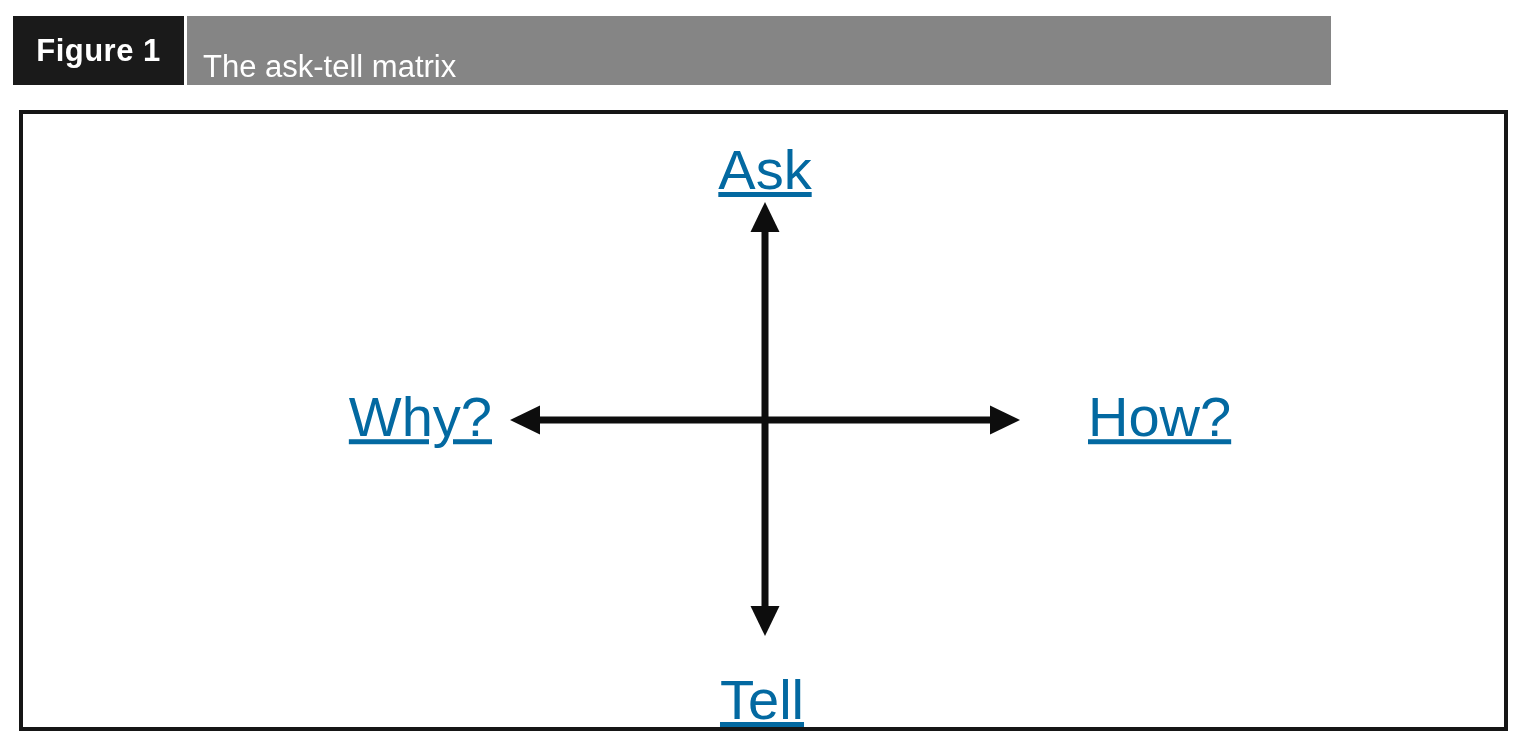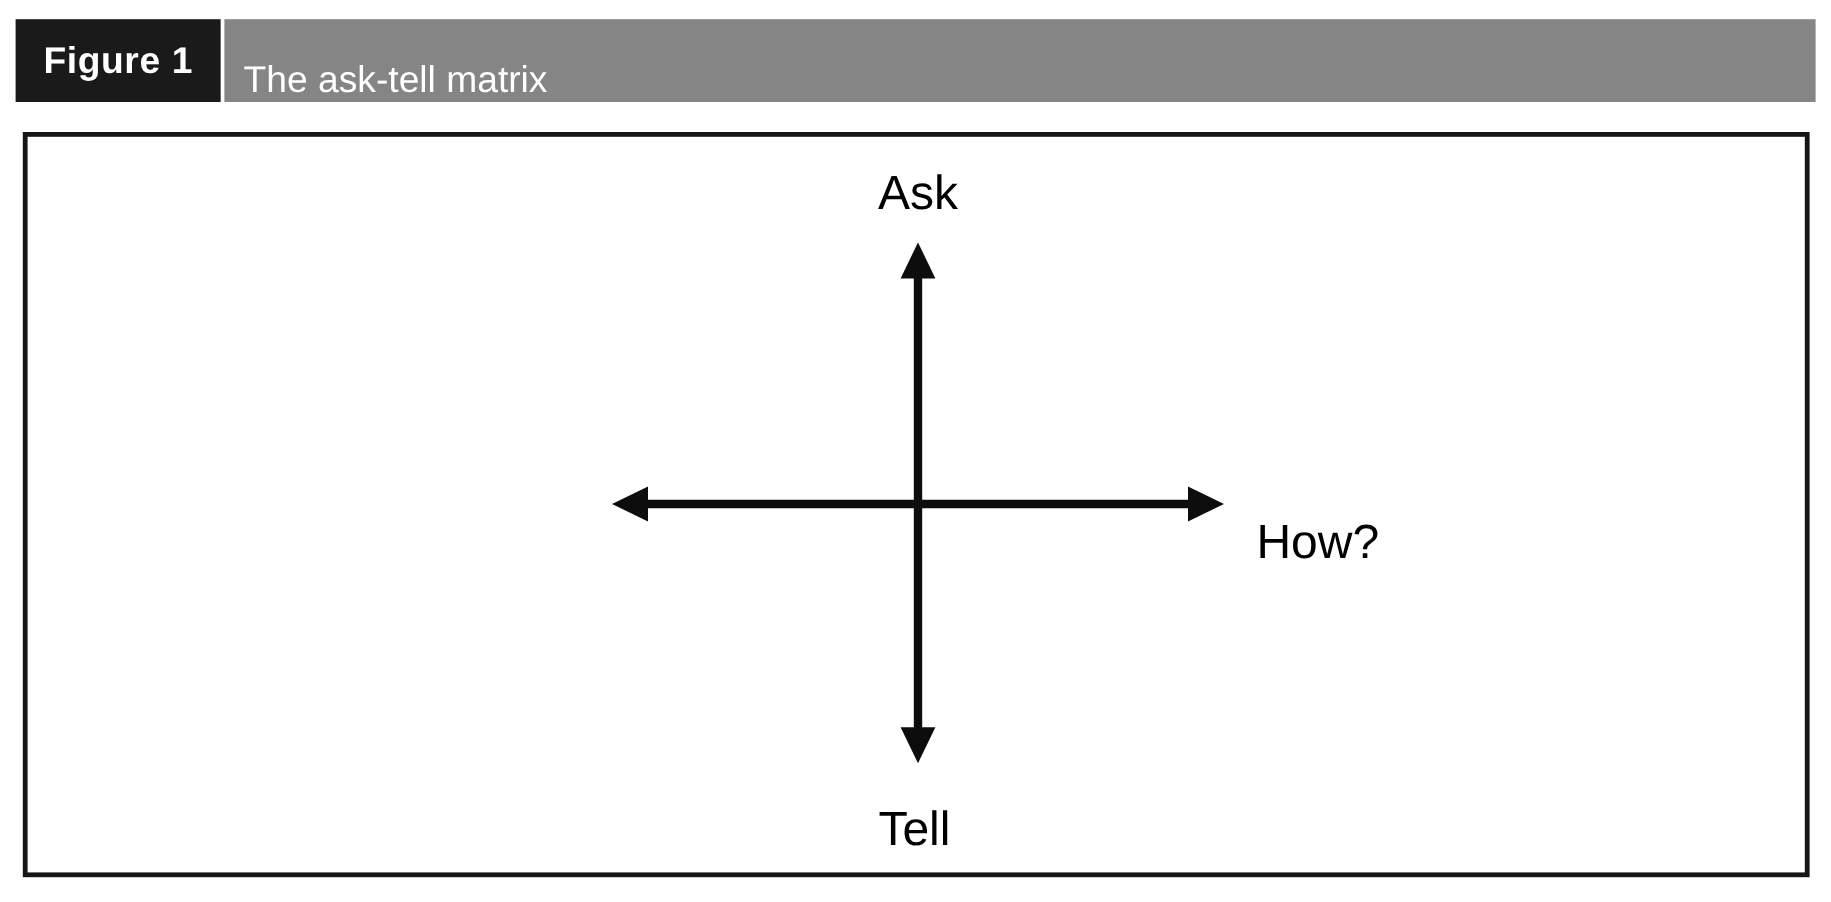--- a/index.html
+++ b/index.html
@@ -14,21 +14,21 @@
     height: 752px;
     background: #ffffff;
     overflow: hidden;
   }
 
   
   .figure-header {
     position: absolute;
     left: 13px;
     top: 16px;
-    width: 1500px;
+    width: 1318px;
     height: 69px;
     display: flex;
     align-items: stretch;
   }
   .figure-number {
     background: #1a1a1a;
     color: #ffffff;
     font-size: 31px;
     font-weight: bold;
     width: 171px;
@@ -67,29 +67,30 @@
   .axes-svg {
     position: absolute;
     left: 0;
     top: 0;
     width: 1526px;
     height: 752px;
     pointer-events: none;
   }
   .axis-label {
     position: absolute;
-    color: #000000;
-    font-size: 40px;
+    color: #0369a1;
+    font-size: 56px;
     line-height: 1.15;
     white-space: nowrap;
+    text-decoration: underline;
   }
   .label-ask  { left: 765px; top: 138px; transform: translateX(-50%); }
   .label-tell { left: 762px; top: 668px; transform: translateX(-50%); }
   .label-why  { right: 1034px; top: 420px; transform: translateY(-54%); }
-  .label-how  { left: 1047px;  top: 420px; transform: translateY(-54%); margin-top: 34px; }
+  .label-how  { left: 1088px;  top: 420px; transform: translateY(-54%); }
 </style>
 </head>
 <body>
 
 <div class="canvas">
 
   <div class="figure-header">
     <div class="figure-number">Figure 1</div>
     <div class="sep"></div>
     <div class="figure-title-bar">
@@ -105,15 +106,16 @@
     <polygon points="765,202 750.5,232 779.5,232" fill="#0d0d0d"></polygon>
     <polygon points="765,636 750.5,606 779.5,606" fill="#0d0d0d"></polygon>
 
     <line x1="534" y1="420" x2="996" y2="420" stroke="#0d0d0d" stroke-width="7"></line>
     <polygon points="510,420 540,405.5 540,434.5" fill="#0d0d0d"></polygon>
     <polygon points="1020,420 990,405.5 990,434.5" fill="#0d0d0d"></polygon>
   </svg>
 
   <div class="axis-label label-ask">Ask</div>
   <div class="axis-label label-tell">Tell</div>
+  <div class="axis-label label-why">Why?</div>
   <div class="axis-label label-how">How?</div>
 
 </div>
 
 </body></html>

